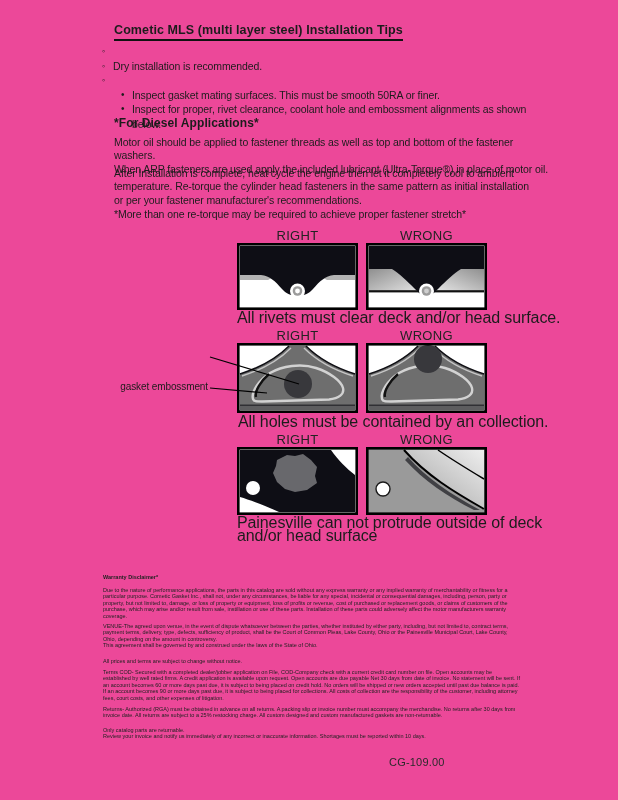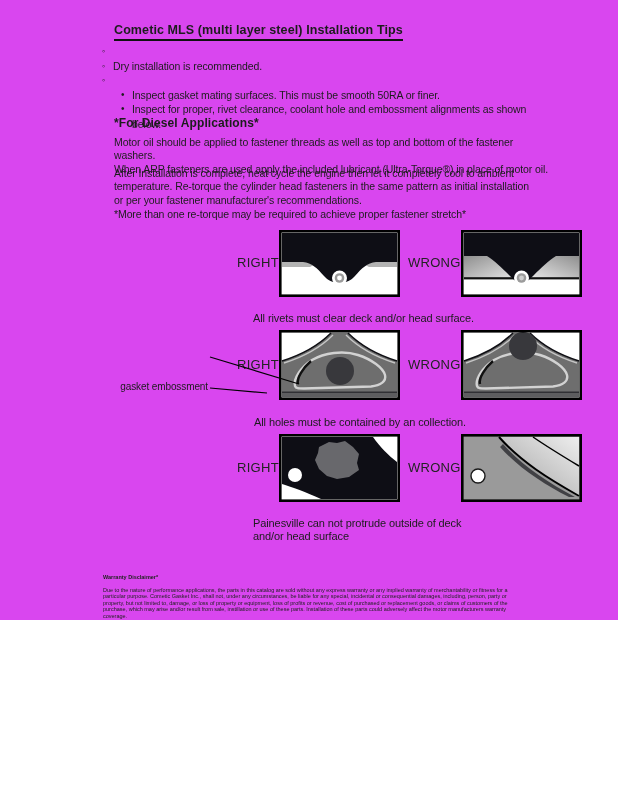--- a/index.html
+++ b/index.html
@@ -1,35 +1,35 @@
 <!DOCTYPE html>
 <html><head>
 <meta charset="utf-8">
 <style>
   html,body{margin:0;padding:0;background:#ffffff;}
   .page{
-    position:relative;width:618px;height:620px;background:#d946ef;overflow:hidden;
+    position:relative;width:618px;height:800px;background:#ec4899;overflow:hidden;
     font-family:"Liberation Sans", sans-serif;color:#1c1c1c;
   }
   .abs{position:absolute;}
   .title{
     font-size:12.5px;font-weight:bold;letter-spacing:.1px;
     border-bottom:2px solid #111;padding-bottom:2px;white-space:nowrap;
   }
   .body-txt{font-size:10.5px;line-height:14.6px;letter-spacing:-.1px;}
   .bullet-row{display:flex;align-items:flex-start;}
   .bullet-marker{width:11px;flex:0 0 11px;font-size:9px;line-height:14.6px;}
   .sub{margin-left:19px;}
   .sub .bullet-marker{font-size:10px;}
   .section-head{font-size:12px;font-weight:bold;letter-spacing:.1px;}
   .para{font-size:10.5px;line-height:13.4px;letter-spacing:-.1px;white-space:pre-line;}
   .fig-row{display:flex;column-gap:8px;}
-  .fig-col{display:flex;flex-direction:row;align-items:center;}
+  .fig-col{display:flex;flex-direction:column;align-items:center;}
   .fig-label{font-size:13px;line-height:12px;margin-bottom:1px;color:#232323;letter-spacing:.3px;}
-  .fig-caption{font-size:11px;line-height:12.5px;letter-spacing:-.1px;white-space:pre-line;margin-left:16px;}
+  .fig-caption{font-size:16px;line-height:12.5px;letter-spacing:-.1px;white-space:pre-line;}
   .callout{font-size:10px;line-height:11px;text-align:right;letter-spacing:-.1px;white-space:pre-line;}
   .tiny{font-size:5.5px;line-height:6.4px;width:418px;letter-spacing:0;color:#222;}
   .tiny-head{font-size:5.5px;font-weight:bold;color:#222;}
   .page-num{font-size:11px;color:#2a2a2a;letter-spacing:.2px;}
   svg{display:block;}
 </style>
 </head>
 <body>
 
 <div class="page">

